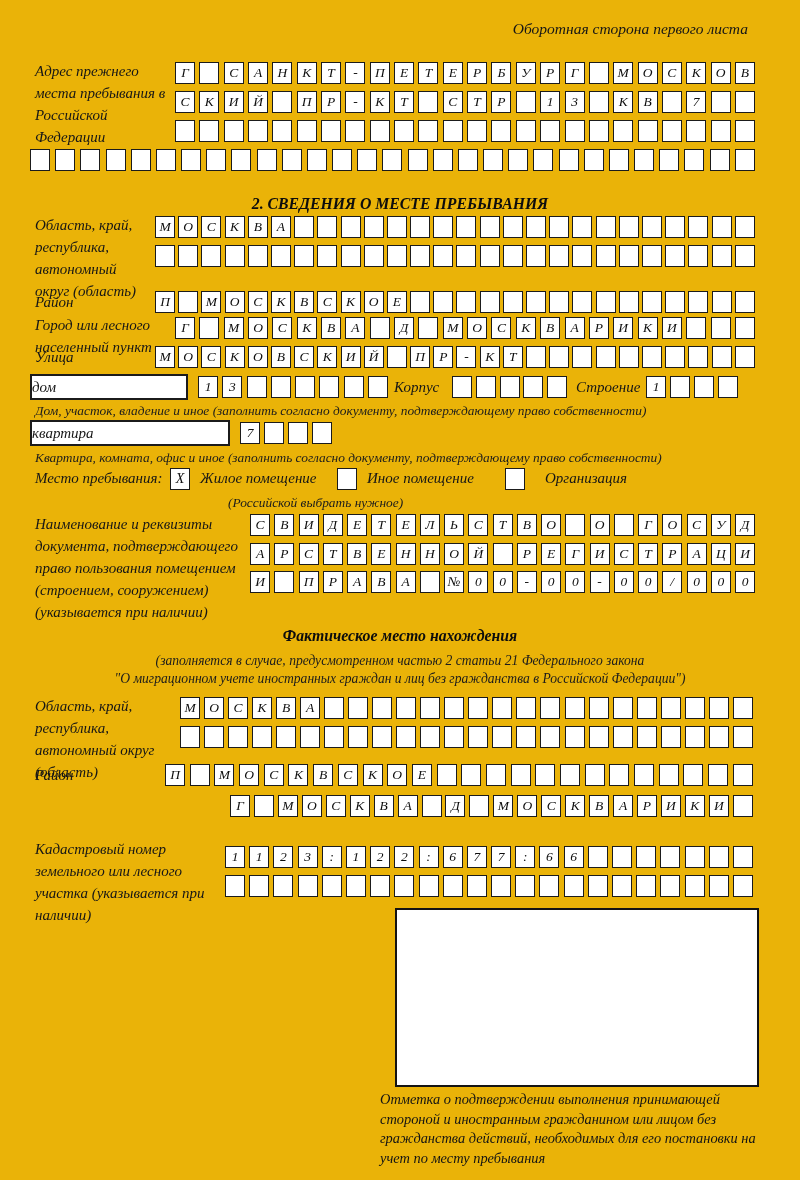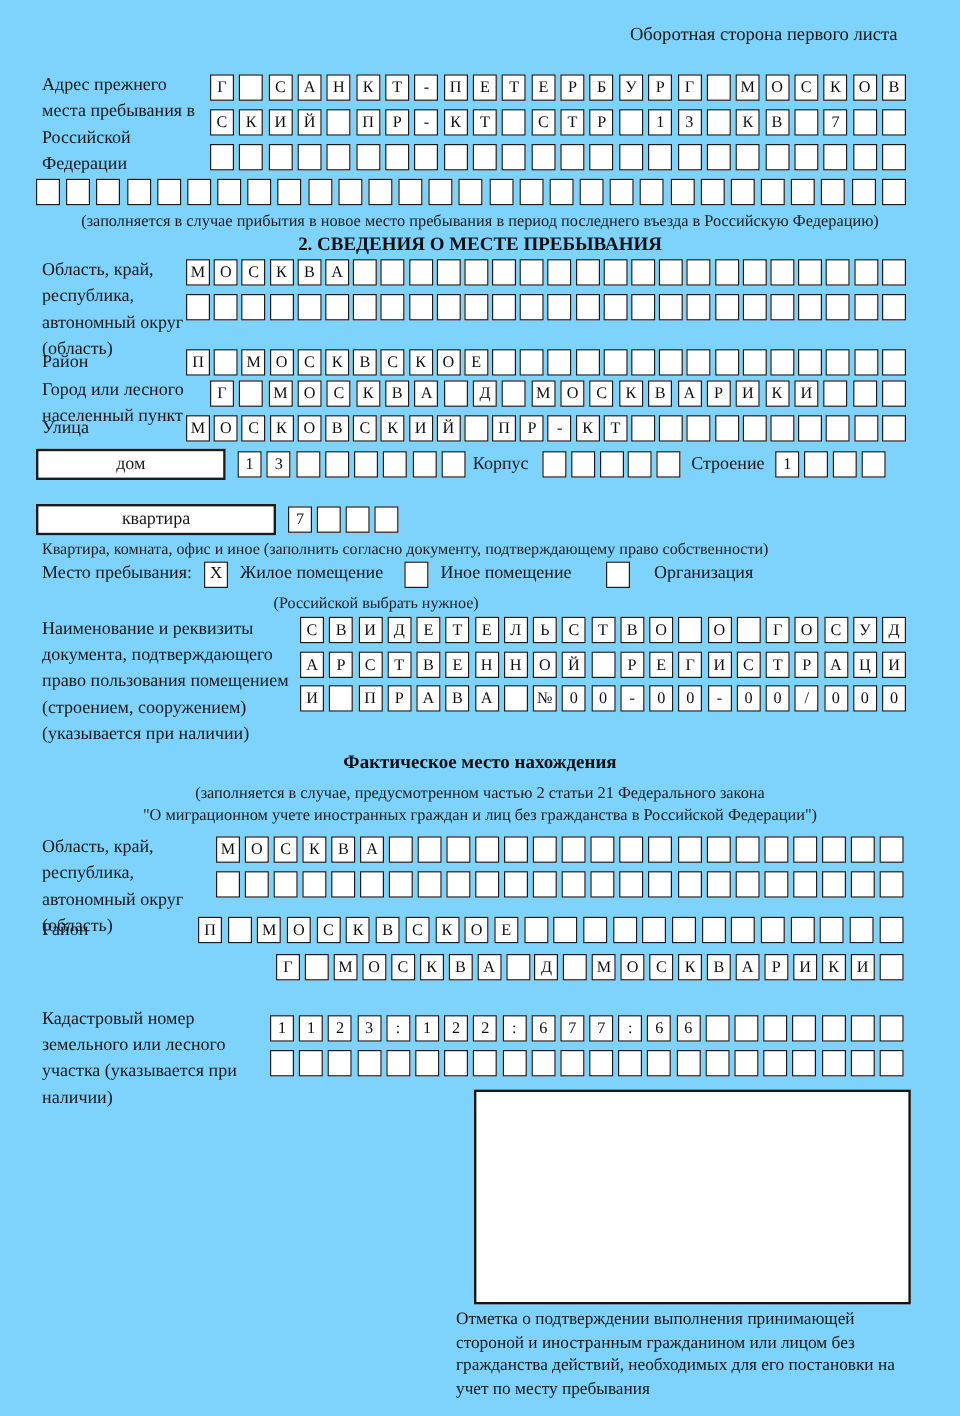--- a/index.html
+++ b/index.html
@@ -1,37 +1,38 @@
 <!DOCTYPE html>
 <html><head>
 <meta charset="utf-8">
 <style>
   html,body{margin:0;padding:0;background:#fff;}
   .page{
-    position:relative;width:800px;height:1180px;background:#7dd3fc;
+    position:relative;width:800px;height:1180px;background:#eab308;
     font-family:"Liberation Serif","DejaVu Serif",serif;color:#111;
     overflow:hidden;
+    font-style:italic;
   }
   .lbl{position:absolute;font-size:15px;line-height:22px;color:#161616;}
   .inline-lbl{position:absolute;font-size:15px;color:#161616;white-space:nowrap;}
   .note{position:absolute;font-size:13.4px;color:#1c1c1c;white-space:nowrap;}
   .note-c{position:absolute;left:0;right:0;text-align:center;font-size:13.6px;color:#1c1c1c;}
   .heading{position:absolute;left:0;right:0;text-align:center;font-weight:bold;font-size:15.8px;color:#0d0d0d;}
   .brow{position:absolute;display:flex;justify-content:space-between;}
   .cbox{
     flex:none;width:20px;height:22px;border:1.6px solid #1b1b1b;box-sizing:border-box;
     display:flex;align-items:center;justify-content:center;
     font-size:13.5px;font-family:"Liberation Serif","DejaVu Serif",serif;color:#0d0d0d;
     background:#fff;
   }
   .cbox-abs{position:absolute;width:20px;height:22px;border:1.6px solid #1b1b1b;box-sizing:border-box;
     display:flex;align-items:center;justify-content:center;font-size:14px;color:#0d0d0d;background:#fff;}
   .widebox{
     position:absolute;height:26px;border:2px solid #1b1b1b;box-sizing:border-box;
-    display:flex;align-items:center;justify-content:center;font-size:15px;color:#161616;background:#fff;
+    display:flex;align-items:center;font-size:15px;color:#161616;background:#fff;
   }
   .stampbox{position:absolute;border:2px solid #141414;background:#fff;}
   .stamp-note{position:absolute;text-align:left;font-size:14.4px;line-height:19.5px;color:#141414;}
 </style>
 </head>
 <body>
 
 <div class="page">
 
   <div class="inline-lbl" style="top:20px;right:52px;font-size:15.5px">Оборотная сторона первого листа</div>
@@ -139,21 +140,20 @@
       <span class="cbox"></span>
       <span class="cbox"></span>
       <span class="cbox"></span>
       <span class="cbox"></span>
       <span class="cbox"></span>
       <span class="cbox"></span>
       <span class="cbox"></span>
       <span class="cbox"></span>
       <span class="cbox"></span>
     </div>
-  <div class="note-c" style="top:176px">(заполняется в случае прибытия в новое место пребывания в период последнего въезда в Российскую Федерацию)</div>
 
   <div class="heading" style="top:195px">2. СВЕДЕНИЯ О МЕСТЕ ПРЕБЫВАНИЯ</div>
 
   <div class="lbl" style="left:35px;top:214px;width:118px">Область, край, республика, автономный округ (область)</div>
   <div class="brow" style="left:155px;top:216px;width:600px">
       <span class="cbox">М</span>
       <span class="cbox">О</span>
       <span class="cbox">С</span>
       <span class="cbox">К</span>
       <span class="cbox">В</span>
@@ -317,20 +317,21 @@
       <span class="cbox"></span>
       <span class="cbox"></span>
     </div>
   <div class="inline-lbl" style="left:576px;top:379px">Строение</div>
   <div class="brow" style="left:646px;top:376px;width:92px">
       <span class="cbox">1</span>
       <span class="cbox"></span>
       <span class="cbox"></span>
       <span class="cbox"></span>
     </div>
+  <div class="note" style="left:35px;top:403px">Дом, участок, владение и иное (заполнить согласно документу, подтверждающему право собственности)</div>
 
   <div class="widebox" style="left:30px;top:420px;width:200px">
     <span>квартира</span>
   </div>
   <div class="brow" style="left:240px;top:422px;width:92px">
       <span class="cbox">7</span>
       <span class="cbox"></span>
       <span class="cbox"></span>
       <span class="cbox"></span>
     </div>

